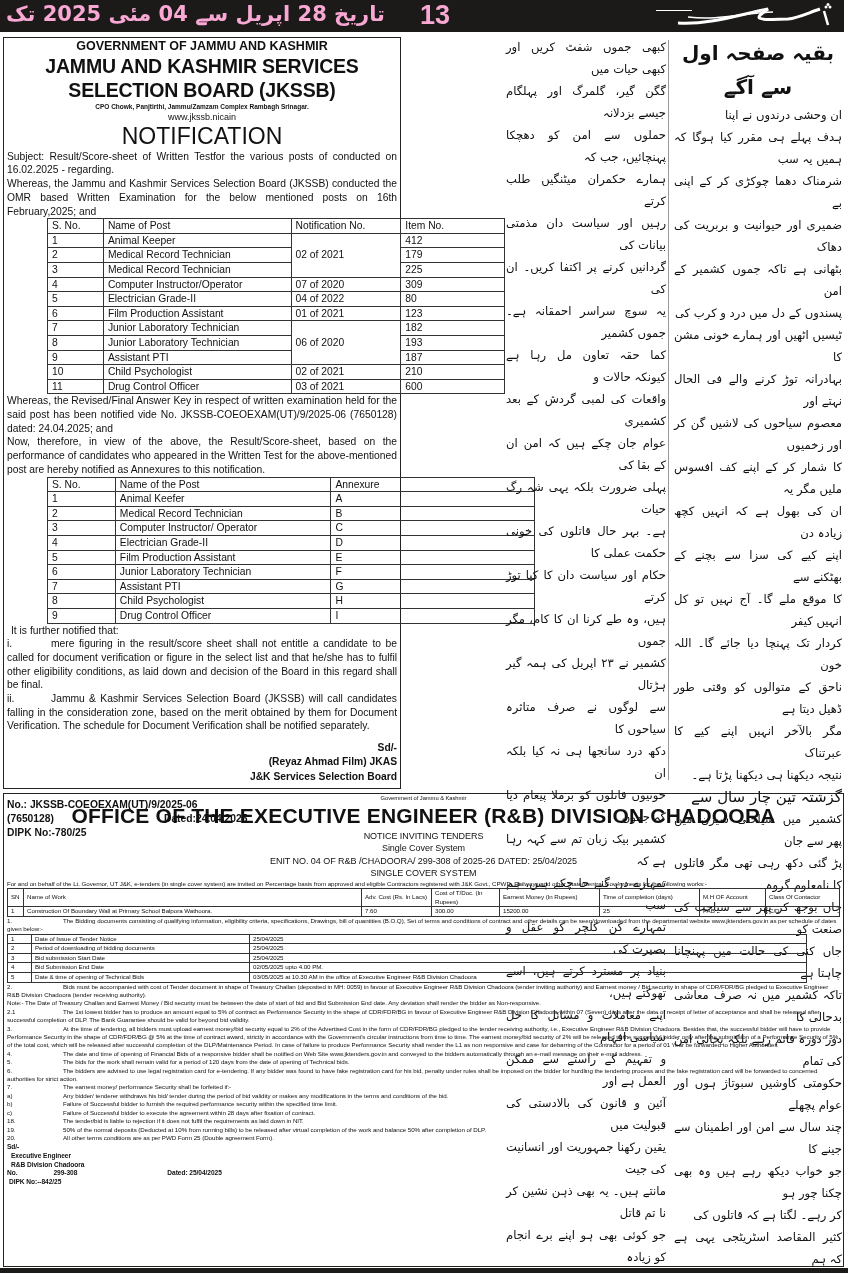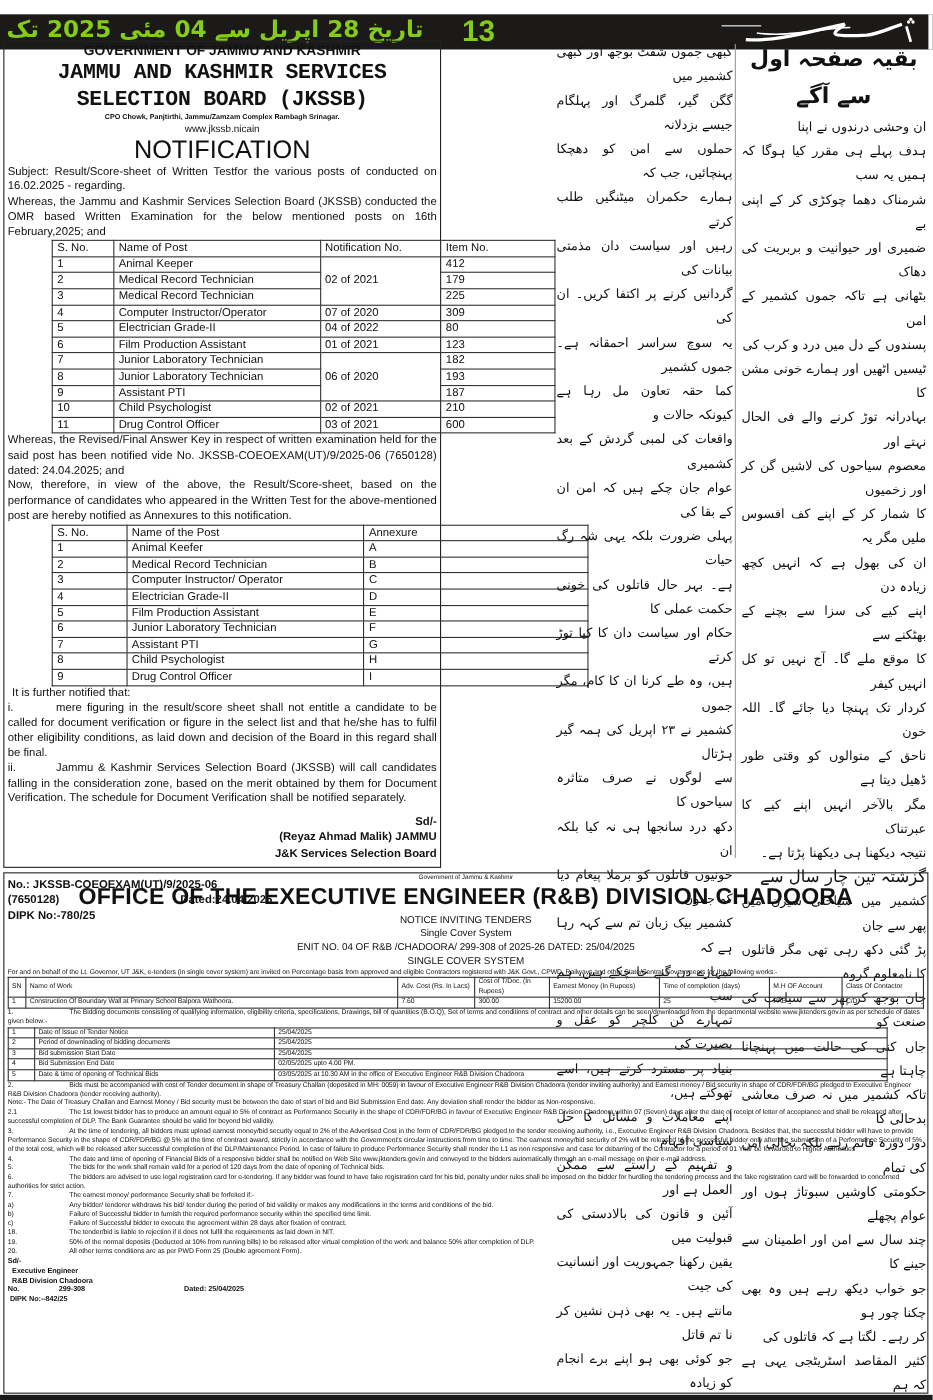--- a/index.html
+++ b/index.html
@@ -1,30 +1,30 @@
 <!DOCTYPE html>
 <html><head>
 <meta charset="utf-8">
 <style>
   * { box-sizing: border-box; margin: 0; padding: 0; }
   html, body { width: 848px; height: 1273px; background: #ffffff; overflow: hidden; }
   body { font-family: "Liberation Sans", sans-serif; color: #111; position: relative; }
 
   
-  .masthead { position: absolute; left: 0; top: 0; width: 848px; height: 32px; background: #1b1a19; color: #84cc16; margin-top: 13px; }
+  .masthead { position: absolute; left: 0; top: 0; width: 848px; height: 32px; background: #1b1a19; color: #f9a8d4; }
   .mh-date { position: absolute; left: 6px; top: 2px; font: bold 21px "DejaVu Sans", sans-serif; direction: rtl; unicode-bidi: plaintext; white-space: nowrap; }
   .mh-page { position: absolute; left: 400px; top: 0px; width: 50px; text-align: right; font: bold 27px "Liberation Sans", sans-serif; }
   .mh-logo { position: absolute; right: 10px; top: 3px; width: 190px; height: 26px; }
   .mh-logo svg { width: 100%; height: 100%; }
   .mh-edge { position: absolute; right: 0; top: 0; width: 4px; height: 32px; background: #fff; }
 
   
   .jkssb { position: absolute; left: 3px; top: 37px; width: 398px; height: 752px; border: 1.5px solid #222; padding: 0 3px; font-size: 10.3px; line-height: 13.7px; }
   .jk-gov { text-align: center; font-weight: bold; font-size: 12.5px; margin-top: 2px; }
-  .jk-board { text-align: center; font-weight: bold; font-size: 19.5px; line-height: 24px; letter-spacing: -0.2px; font-family: Liberation Mono, monospace; }
+  .jk-board { text-align: center; font-weight: bold; font-size: 19.5px; line-height: 24px; letter-spacing: -0.2px; }
   .jk-addr { text-align: center; font-weight: bold; font-size: 6.5px; line-height: 10px; }
   .jk-web { text-align: center; font-size: 9px; line-height: 11px; }
   .jk-notif { text-align: center; font-size: 23px; line-height: 26px; margin-bottom: 1px; }
   .just { text-align: justify; }
   table.jt { border-collapse: collapse; font-size: 10.3px; margin-left: 40px; }
   table.jt td { border: 1px solid #333; padding: 0 4px; vertical-align: top; line-height: 13.6px; }
   .t1 { margin-left: 10px; width: 458px; }
   .t2 { width: 488px; }
   .inrow td { border-top: none; border-bottom: none; }
   .sig { text-align: right; font-weight: bold; line-height: 14.3px; margin-top: 8px; }
@@ -230,31 +230,31 @@
         </tr>
   </tbody>
     </table>
 
   <div style="padding-left:4px">It is further notified that:</div>
   <div class="just"><span class="indent">i.</span><span>mere figuring in the result/score sheet shall not entitle a candidate to be called for document verification or figure in the select list and that he/she has to fulfil other eligibility conditions, as laid down and decision of the Board in this regard shall be final.</span></div>
   <div class="just"><span class="indent">ii.</span><span>Jammu &amp; Kashmir Services Selection Board (JKSSB) will call candidates falling in the consideration zone, based on the merit obtained by them for Document Verification. The schedule for Document Verification shall be notified separately.</span></div>
 
   <div class="sig">
     <div>Sd/-</div>
-    <div>(Reyaz Ahmad Malik) JAMMU</div>
+    <div>(Reyaz Ahmad Film) JKAS</div>
     <div>J&amp;K Services Selection Board</div>
   </div>
   <div class="jk-foot">
     <div><span>No.: JKSSB-COEOEXAM(UT)/9/2025-06 (7650128)</span><span class="dt">Dated:24.04.2025</span></div>
     <div>DIPK No:-780/25</div>
   </div>
 </div>
 
 <div class="urdu u-mid" id="umid">
-    <p>کبھی جموں شفٹ بوجھ اور کبھی کشمیر میں</p>
+    <p>کبھی جموں شفٹ کریں اور کبھی حیات میں</p>
     <p>گگن گیر، گلمرگ اور پہلگام جیسے بزدلانہ</p>
     <p>حملوں سے امن کو دھچکا پہنچائیں، جب کہ</p>
     <p>ہمارے حکمران میٹنگیں طلب کرتے</p>
     <p>رہیں اور سیاست دان مذمتی بیانات کی</p>
     <p>گردانیں کرنے پر اکتفا کریں۔ ان کی</p>
     <p>یہ سوچ سراسر احمقانہ ہے۔ جموں کشمیر</p>
     <p>کما حقہ تعاون مل رہا ہے کیونکہ حالات و</p>
     <p>واقعات کی لمبی گردش کے بعد کشمیری</p>
     <p>عوام جان چکے ہیں کہ امن ان کے بقا کی</p>
     <p>پہلی ضرورت بلکہ یہی شہ رگ حیات</p>

